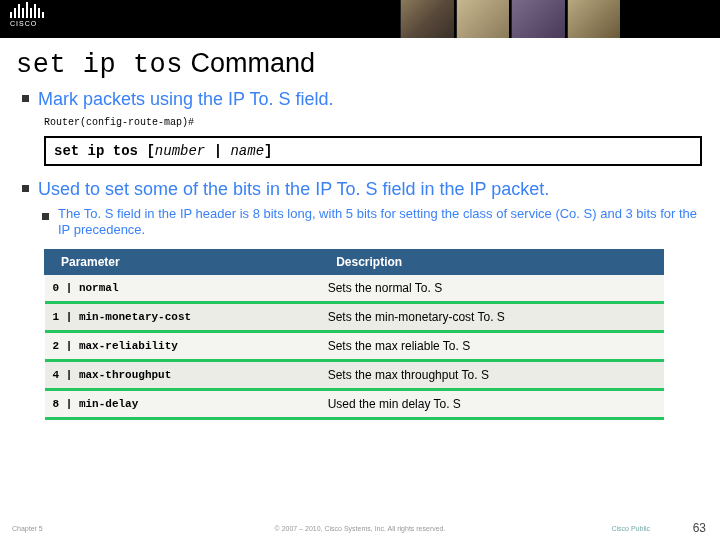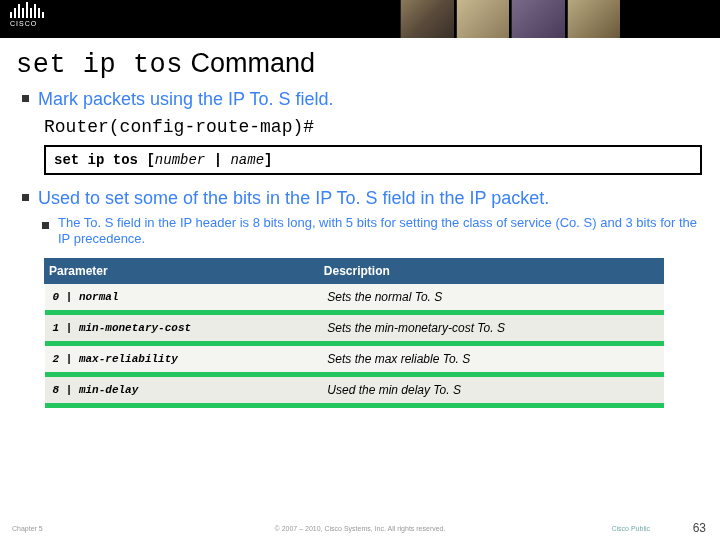--- a/index.html
+++ b/index.html
@@ -80,21 +80,21 @@
     position: absolute;
     left: 0;
     top: 7px;
     width: 7px;
     height: 7px;
     background: #333;
   }
   ul.square.nested > li { font-size: 13px; margin: 3px 0 6px 0; }
   .prompt-line {
     font-family: "Courier New", monospace;
-    font-size: 18px;
+    font-size: 10px;
     margin: 4px 0 6px 22px;
   }
   .syntax-box {
     margin: 8px 8px 12px 22px;
     border: 2px solid #000;
     padding: 5px 8px;
     font-family: "Courier New", monospace;
     font-size: 14px;
     font-weight: bold;
   }
@@ -102,30 +102,29 @@
   table.params {
     margin: 10px 0 0 22px;
     border-collapse: collapse;
     width: 620px;
     font-size: 12px;
   }
   table.params th {
     background: #2f5e88;
     color: #fff;
     text-align: left;
-    padding: 5px 4px;
+    padding: 5px 16px;
     font-weight: bold;
     border: 1px solid #2f5e88;
   }
   table.params td {
     padding: 6px 8px;
-    border-bottom: 5px solid #22c55e;
+    border-bottom: 3px solid #22c55e;
     background: #f4f4f0;
     vertical-align: middle;
-    font-style: italic;
   }
   table.params tr:nth-child(even) td { background: #ecece6; }
   table.params td.mono { font-family: "Courier New", monospace; font-weight: bold; font-size: 11px; }
   .footer {
     position: absolute;
     bottom: 4px;
     left: 0;
     right: 0;
     height: 16px;
     font-size: 7px;
@@ -202,20 +201,24 @@
       </tr>
       <tr>
         <td class="mono">1 | min-monetary-cost</td>
         <td>Sets the min-monetary-cost To. S</td>
       </tr>
       <tr>
         <td class="mono">2 | max-reliability</td>
         <td>Sets the max reliable To. S</td>
       </tr>
       <tr>
+        <td class="mono">4 | max-throughput</td>
+        <td>Sets the max throughput To. S</td>
+      </tr>
+      <tr>
         <td class="mono">8 | min-delay</td>
         <td>Used the min delay To. S</td>
       </tr>
     </tbody>
   </table>
 
 </div>
 
 <div class="footer">
   <span class="chapter">Chapter 5</span>

